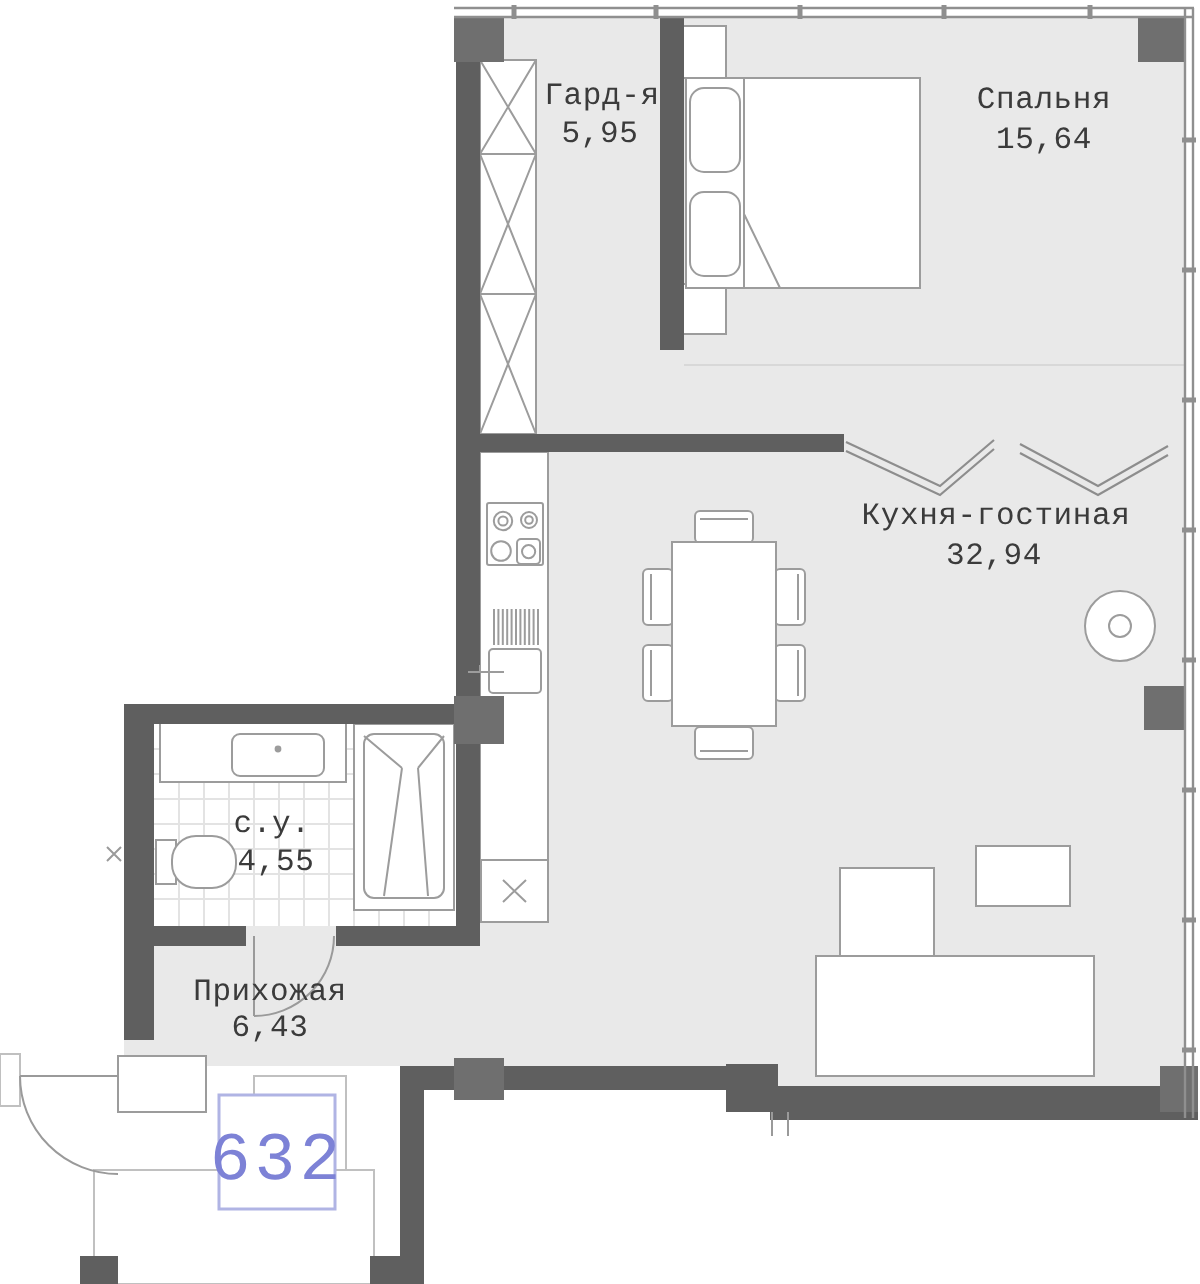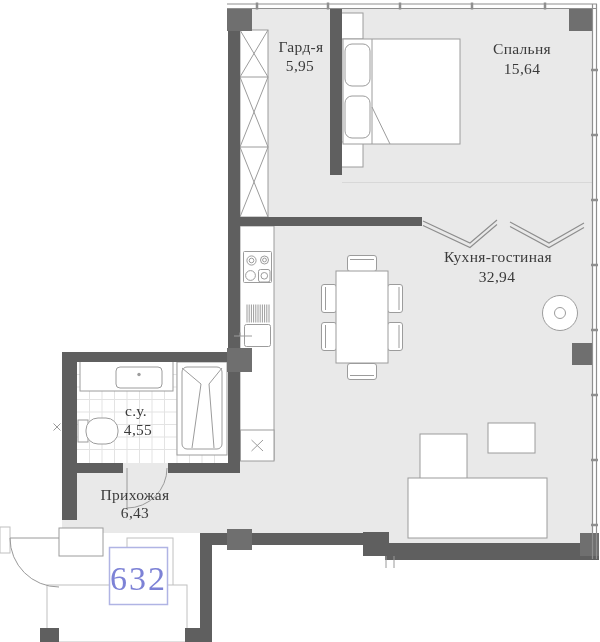--- a/index.html
+++ b/index.html
@@ -1,17 +1,17 @@
 <!DOCTYPE html>
 <html style="--wall: #5f5f5f; --column: #6f6f6f; --floor: #e9e9e9; --furniture-outline: #9c9c9c; --facade: #8f8f8f; --label-text: #3b3b3b; --badge-border: #b0b4e4; --badge-text: #7d82d6; --outside-outline: #c0c0c0;"><head>
 <meta charset="utf-8">
 <style>
   html,body{margin:0;padding:0;background:#ffffff;}
   .canvas{position:relative;width:600px;height:642px;background:#ffffff;
-          font-family:Liberation Serif, serif;overflow:hidden;}
+          font-family:Liberation Mono, monospace;overflow:hidden;}
   svg{display:block;}
   .wall{fill:var(--wall,#5f5f5f);}
   .column{fill:var(--column,#6f6f6f);}
   .floor{fill:var(--floor,#e9e9e9);}
   .furn{fill:#ffffff;stroke:var(--furniture-outline,#9c9c9c);stroke-width:1;}
   .line{stroke:var(--furniture-outline,#9c9c9c);fill:none;stroke-width:1;}
   .grid{stroke:#e3e3e3;stroke-width:1;fill:none;}
   .facade{stroke:var(--facade,#8f8f8f);stroke-width:1.2;fill:none;}
   .mullion{stroke:var(--facade,#8f8f8f);stroke-width:2.5;fill:none;}
   .chev{stroke:#8d8d8d;stroke-width:1.1;fill:none;}

